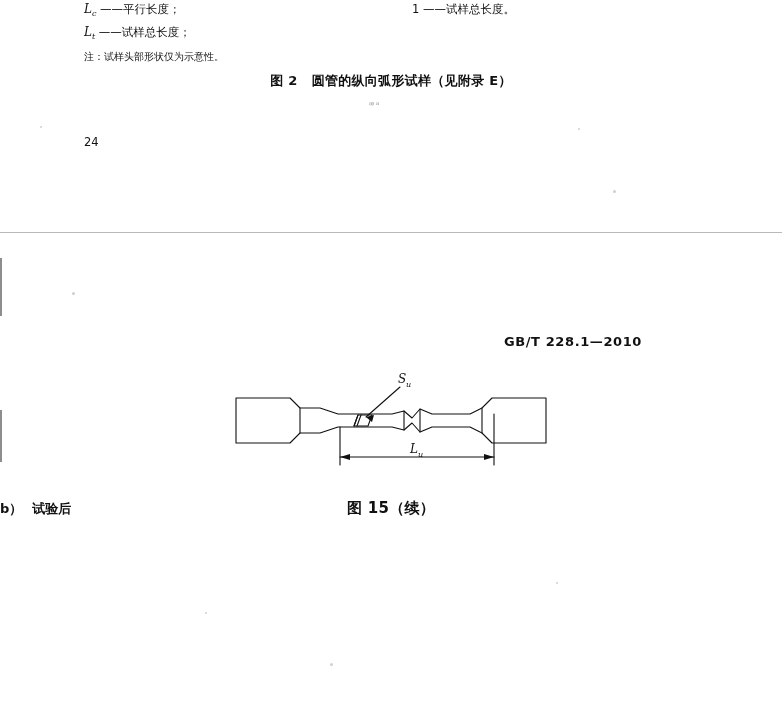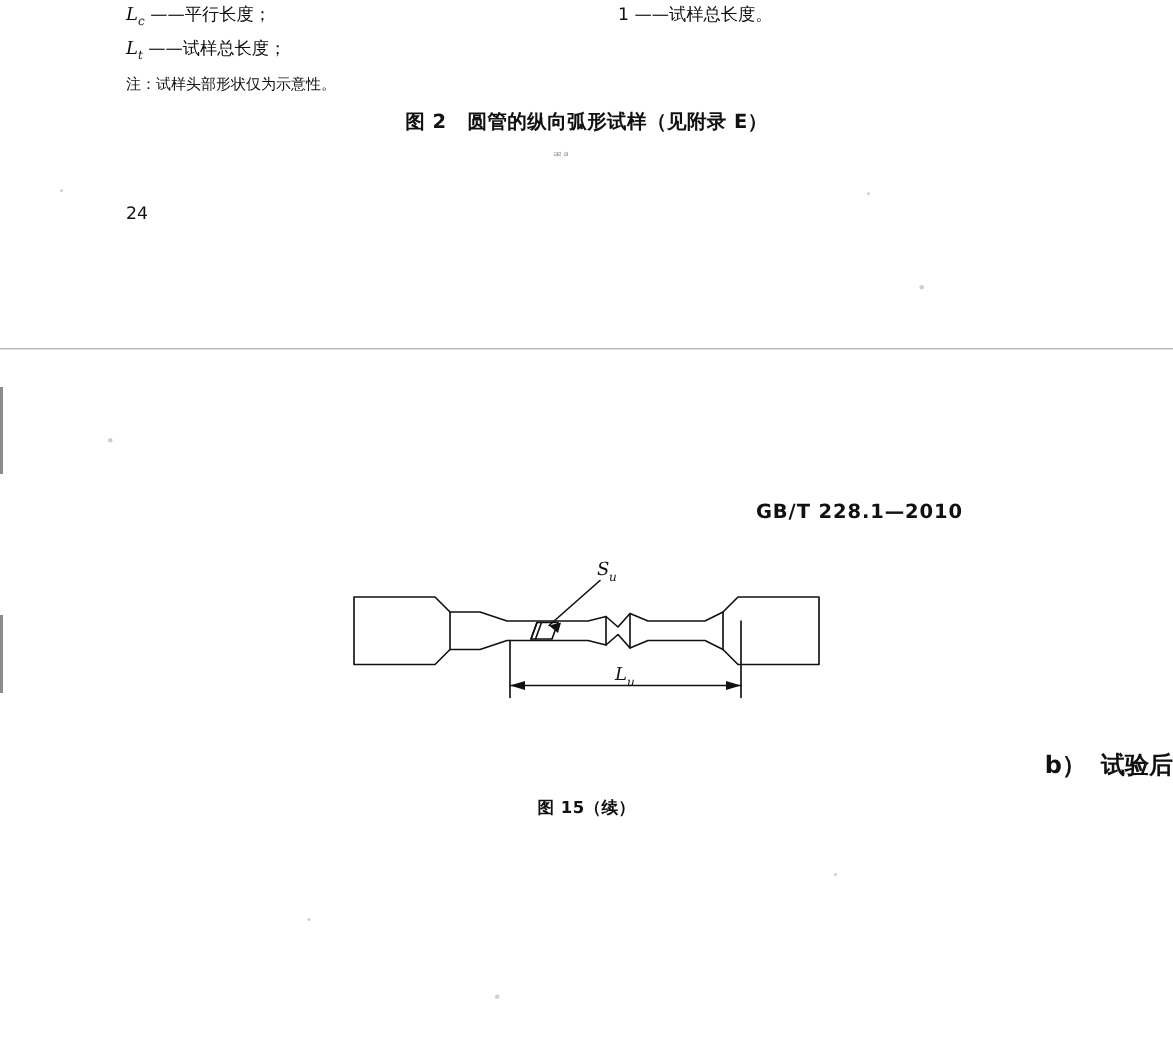--- a/index.html
+++ b/index.html
@@ -126,35 +126,35 @@
   }
   .figure-wrap svg {
     display: block;
   }
 
   .sub-caption {
     position: absolute;
     top: 500px;
     left: 0;
     width: 782px;
-    text-align: right;
-    font-size: 16px;
+    text-align: left;
+    font-size: 13px;
     font-weight: bold;
   }
   .sub-caption .sp {
     display: inline-block;
     width: 10px;
   }
   .fig-caption-bottom {
     position: absolute;
-    top: 531px;
+    top: 499px;
     left: 0;
     width: 782px;
     text-align: center;
-    font-size: 11px;
+    font-size: 15px;
     font-weight: bold;
     letter-spacing: 0.3px;
   }
 
   
   .speck {
     position: absolute;
     background: #cfcfcf;
     border-radius: 50%;
   }

